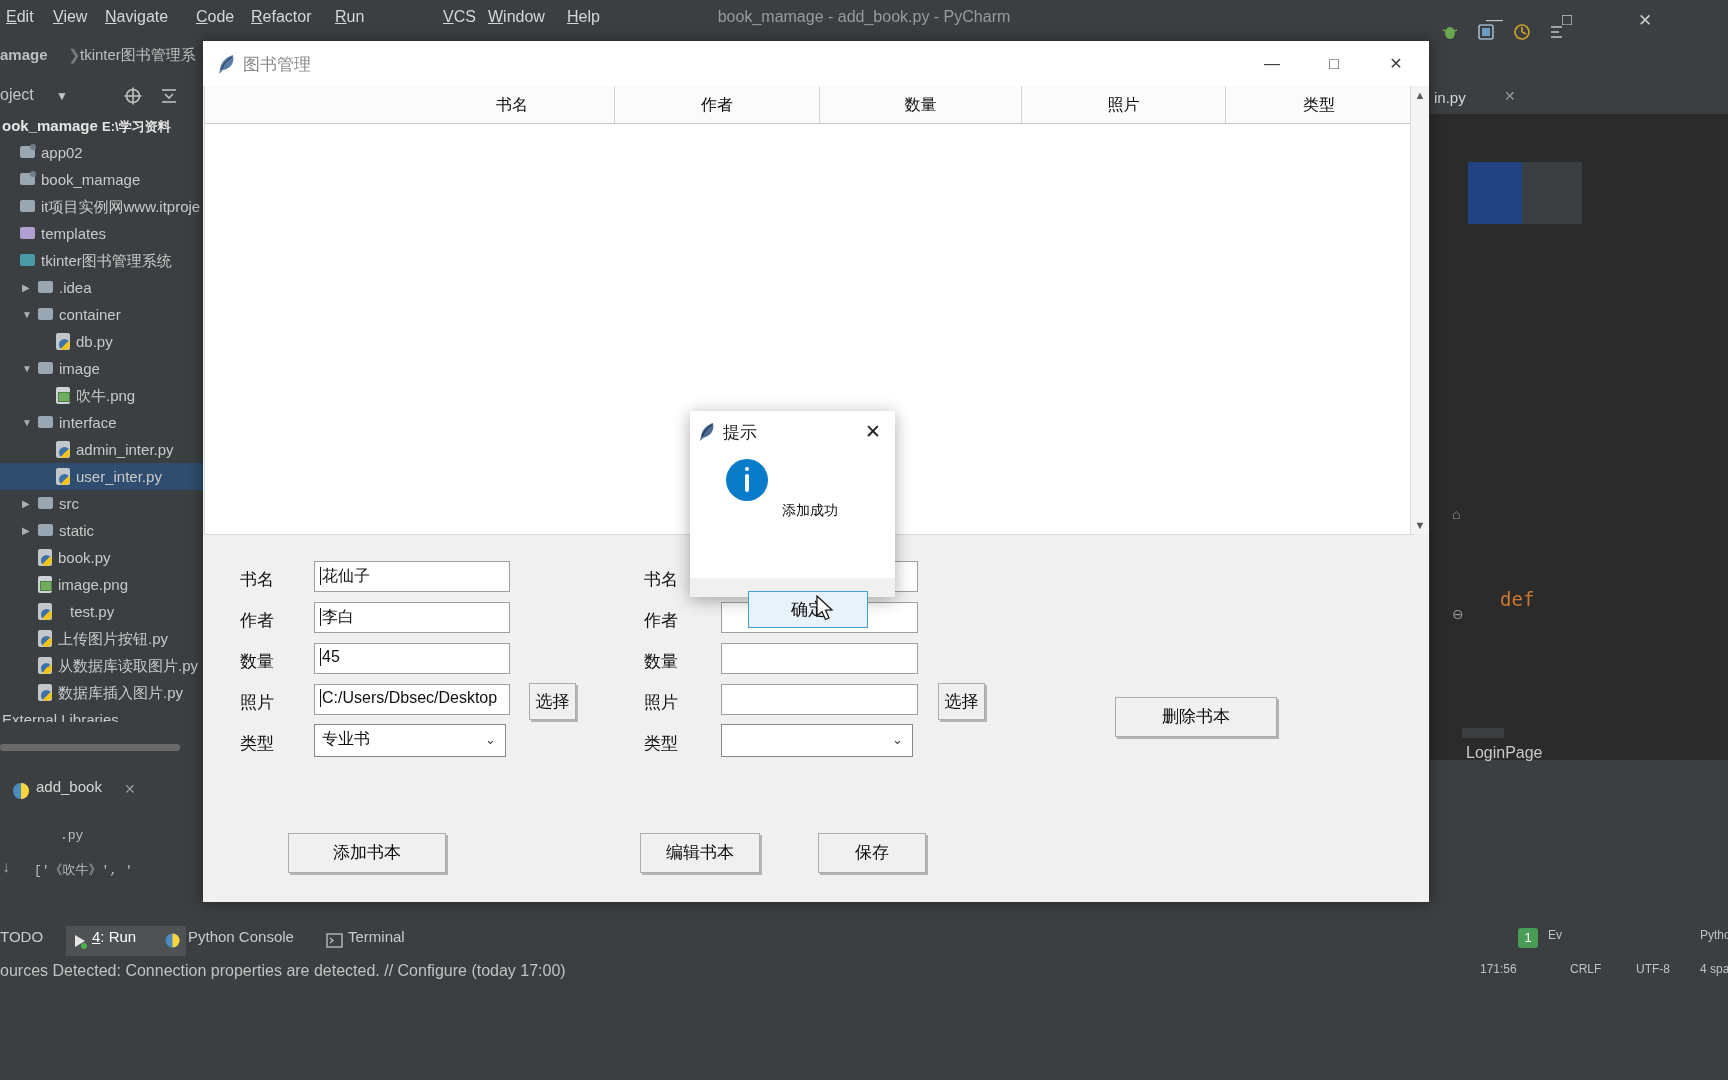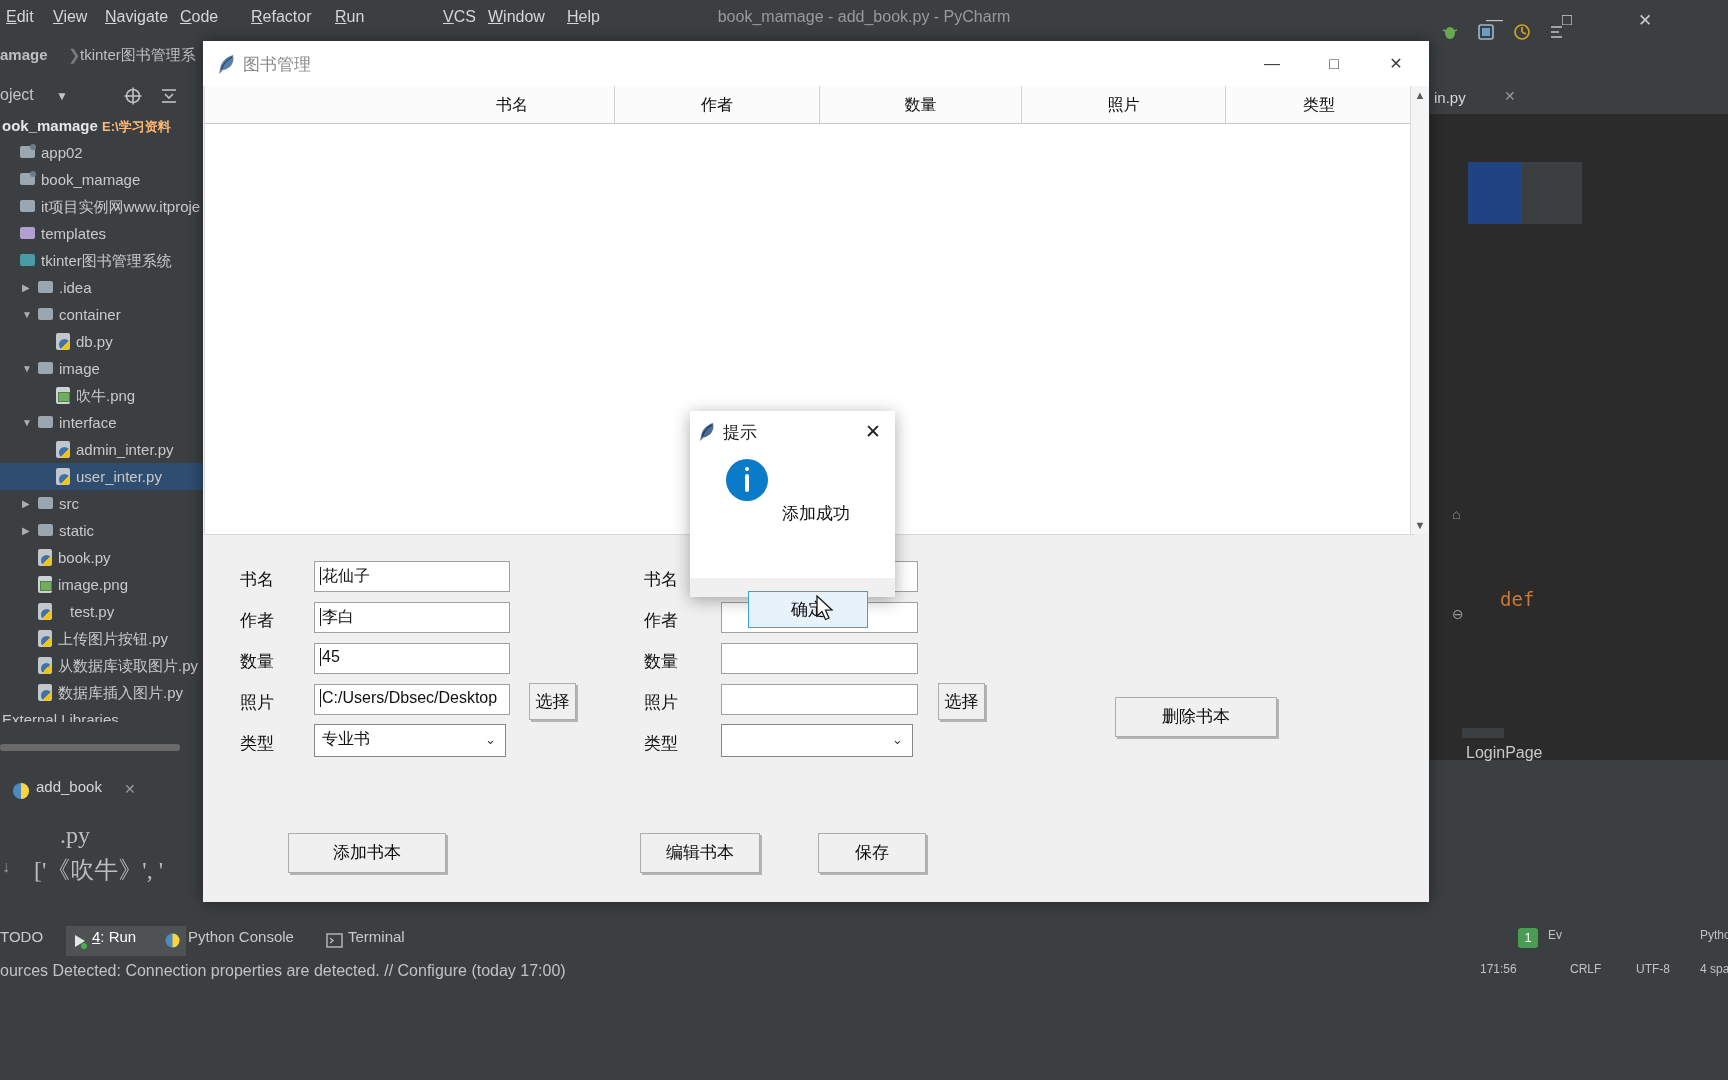--- a/index.html
+++ b/index.html
@@ -21,21 +21,21 @@
   .projbar{position:absolute;left:0;top:82px;width:203px;height:30px;}
   .projbar .ptitle{position:absolute;left:0;top:4px;color:#c5c5c5;font-size:16px;}
   .projbar .caret{position:absolute;left:56px;top:7px;color:#c5c5c5;font-size:12px;}
   .projbar .ic{position:absolute;top:4px;width:20px;height:20px;}
   
   .tree{position:absolute;left:0;top:112px;width:203px;height:610px;overflow:hidden;}
   .row{position:relative;height:27px;line-height:27px;white-space:nowrap;font-size:15px;color:#c9c9c9;}
   .row.sel{background:#2f4d6e;}
   .row .twisty{position:absolute;top:0;color:#aeaeae;font-size:10px;}
   .row .lbl{position:absolute;top:0;}
-  .row .path{color:#fdba74;font-size:13px;}
+  .row .path{color:#e5e5e5;font-size:13px;}
   .fold{position:absolute;top:7px;width:15px;height:12px;border-radius:2px;background:#9aa7b0;}
   .fold.mod:after{content:"";position:absolute;right:-1px;top:-2px;width:6px;height:6px;border-radius:50%;background:#6f7d88;}
   .fold.purple{background:#b09fd0;}
   .fold.teal{background:#4a9aa8;}
   .pyf{position:absolute;top:5px;width:14px;height:17px;background:#c2c7cb;border-radius:2px;}
   .pyf:after{content:"";position:absolute;left:3px;top:6px;width:11px;height:11px;border-radius:50%;
     background:linear-gradient(135deg,#3f72a8 0 50%,#f0c419 50% 100%);}
   .imgf{position:absolute;top:5px;width:14px;height:17px;background:#cdd2d6;border-radius:2px;}
   .imgf:after{content:"";position:absolute;left:2px;top:5px;width:10px;height:8px;background:#6fae5e;border:1px solid #557f49;}
   .treeScroll{position:absolute;left:0;top:744px;width:180px;height:7px;background:#6a6a6a;border-radius:3px;}
@@ -48,21 +48,21 @@
   .codeArea{position:absolute;left:1430px;top:114px;width:298px;height:646px;background:#2b2b2b;}
   .codeword{position:absolute;color:#cc7832;font-size:19px;font-family:"DejaVu Sans Mono",monospace;}
   .codeblue{position:absolute;background:#214283;}
   .codegray{position:absolute;background:#3c3f41;}
   .gutter-ic{position:absolute;color:#9a9a9a;font-size:14px;}
   .loginpage{position:absolute;left:1466px;top:744px;color:#c9c9c9;font-size:16px;}
   
   .console{position:absolute;left:0;top:762px;width:203px;height:158px;background:#3c3f41;}
   .runtab{position:absolute;left:8px;top:778px;color:#d7d7d7;font-size:15px;}
   .runtabclose{position:absolute;left:124px;top:781px;color:#9a9a9a;font-size:14px;}
-  .consoleText{position:absolute;left:0;top:818px;width:203px;color:#bdbdbd;font-size:24px;font-family:Liberation Serif, serif;line-height:35px;white-space:nowrap;}
+  .consoleText{position:absolute;left:0;top:818px;width:203px;color:#bdbdbd;font-size:13px;font-family:Liberation Mono, monospace;line-height:35px;white-space:nowrap;}
   
   .toolbar-bottom{position:absolute;left:0;top:920px;width:1728px;height:36px;background:#3c3f41;}
   .tb-item{position:absolute;top:928px;color:#c9c9c9;font-size:15px;white-space:nowrap;}
   .tb-item u{text-decoration:underline;}
   .statusbar{position:absolute;left:0;top:956px;width:1728px;height:34px;background:#3c3f41;}
   .status-left{position:absolute;left:0;top:962px;color:#c2c2c2;font-size:16px;white-space:nowrap;}
   .status-right{position:absolute;top:962px;color:#c2c2c2;font-size:12px;white-space:nowrap;}
   .greenbadge{position:absolute;top:960px;width:20px;height:20px;border-radius:3px;background:#499c54;color:#fff;
     font-size:13px;text-align:center;line-height:20px;}
   
@@ -93,36 +93,36 @@
   
   #dlg{position:absolute;left:690px;top:411px;width:205px;height:186px;background:#f0f0f0;
     box-shadow:0 3px 16px rgba(0,0,0,.33);}
   #dlg .d-title{position:absolute;left:0;top:0;width:205px;height:42px;background:#ffffff;border-bottom:1px solid #ececec;}
   #dlg .d-title .t{position:absolute;left:33px;top:10px;color:#1d1d1d;font-size:17px;}
   #dlg .d-close{position:absolute;right:8px;top:8px;width:28px;height:26px;text-align:center;line-height:26px;color:#202020;font-size:19px;}
   #dlg .d-body{position:absolute;left:0;top:42px;width:205px;height:125px;background:#ffffff;}
   .infoicon{position:absolute;left:36px;top:48px;width:42px;height:42px;border-radius:50%;background:#0a7bc8;}
   .infoicon .i-dot{position:absolute;left:19px;top:8px;width:4px;height:4px;border-radius:50%;background:#ffffff;}
   .infoicon .i-bar{position:absolute;left:19px;top:15px;width:4px;height:18px;border-radius:2px;background:#ffffff;}
-  #dlg .d-msg{position:absolute;left:92px;top:91px;color:#111;font-size:17px;}
+  #dlg .d-msg{position:absolute;left:92px;top:91px;color:#111;font-size:14px;}
   #dlg .d-ok{position:absolute;left:58px;top:180px;width:120px;height:37px;background:#e8f2fb;border:1px solid #3f9fd8;
     box-sizing:border-box;color:#0d0d0d;font-size:17px;text-align:center;line-height:35px;}
   .cursor{position:absolute;left:816px;top:595px;width:0;height:0;pointer-events:none;}
   .cursor svg{position:absolute;left:0;top:0;}
 </style>
 </head>
 <body>
 
 <div id="ide">
 
   <div class="menubar">
     <div class="mi" id="m0" style="left:6px;"><u>E</u>dit</div>
     <div class="mi" id="m1" style="left:53px;"><u>V</u>iew</div>
     <div class="mi" id="m2" style="left:105px;"><u>N</u>avigate</div>
-    <div class="mi" id="m3" style="left:180px;"><u>C</u>ode</div>
+    <div class="mi" id="m3" style="left:196px;"><u>C</u>ode</div>
     <div class="mi" id="m4" style="left:251px;"><u>R</u>efactor</div>
     <div class="mi" id="m5" style="left:335px;"><u>R</u>un</div>
     <div class="mi" id="m6" style="left:383px;margin-top:38px;"><u>T</u>ools</div>
     <div class="mi" id="m7" style="left:443px;"><u>V</u>CS</div>
     <div class="mi" id="m8" style="left:488px;"><u>W</u>indow</div>
     <div class="mi" id="m9" style="left:567px;"><u>H</u>elp</div>
     <div class="wintitle">book_mamage - add_book.py - PyCharm</div>
     <div class="wbtn" style="left:1486px;">—</div>
     <div class="wbtn" style="left:1562px;">□</div>
     <div class="wbtn" style="left:1638px;">✕</div>

